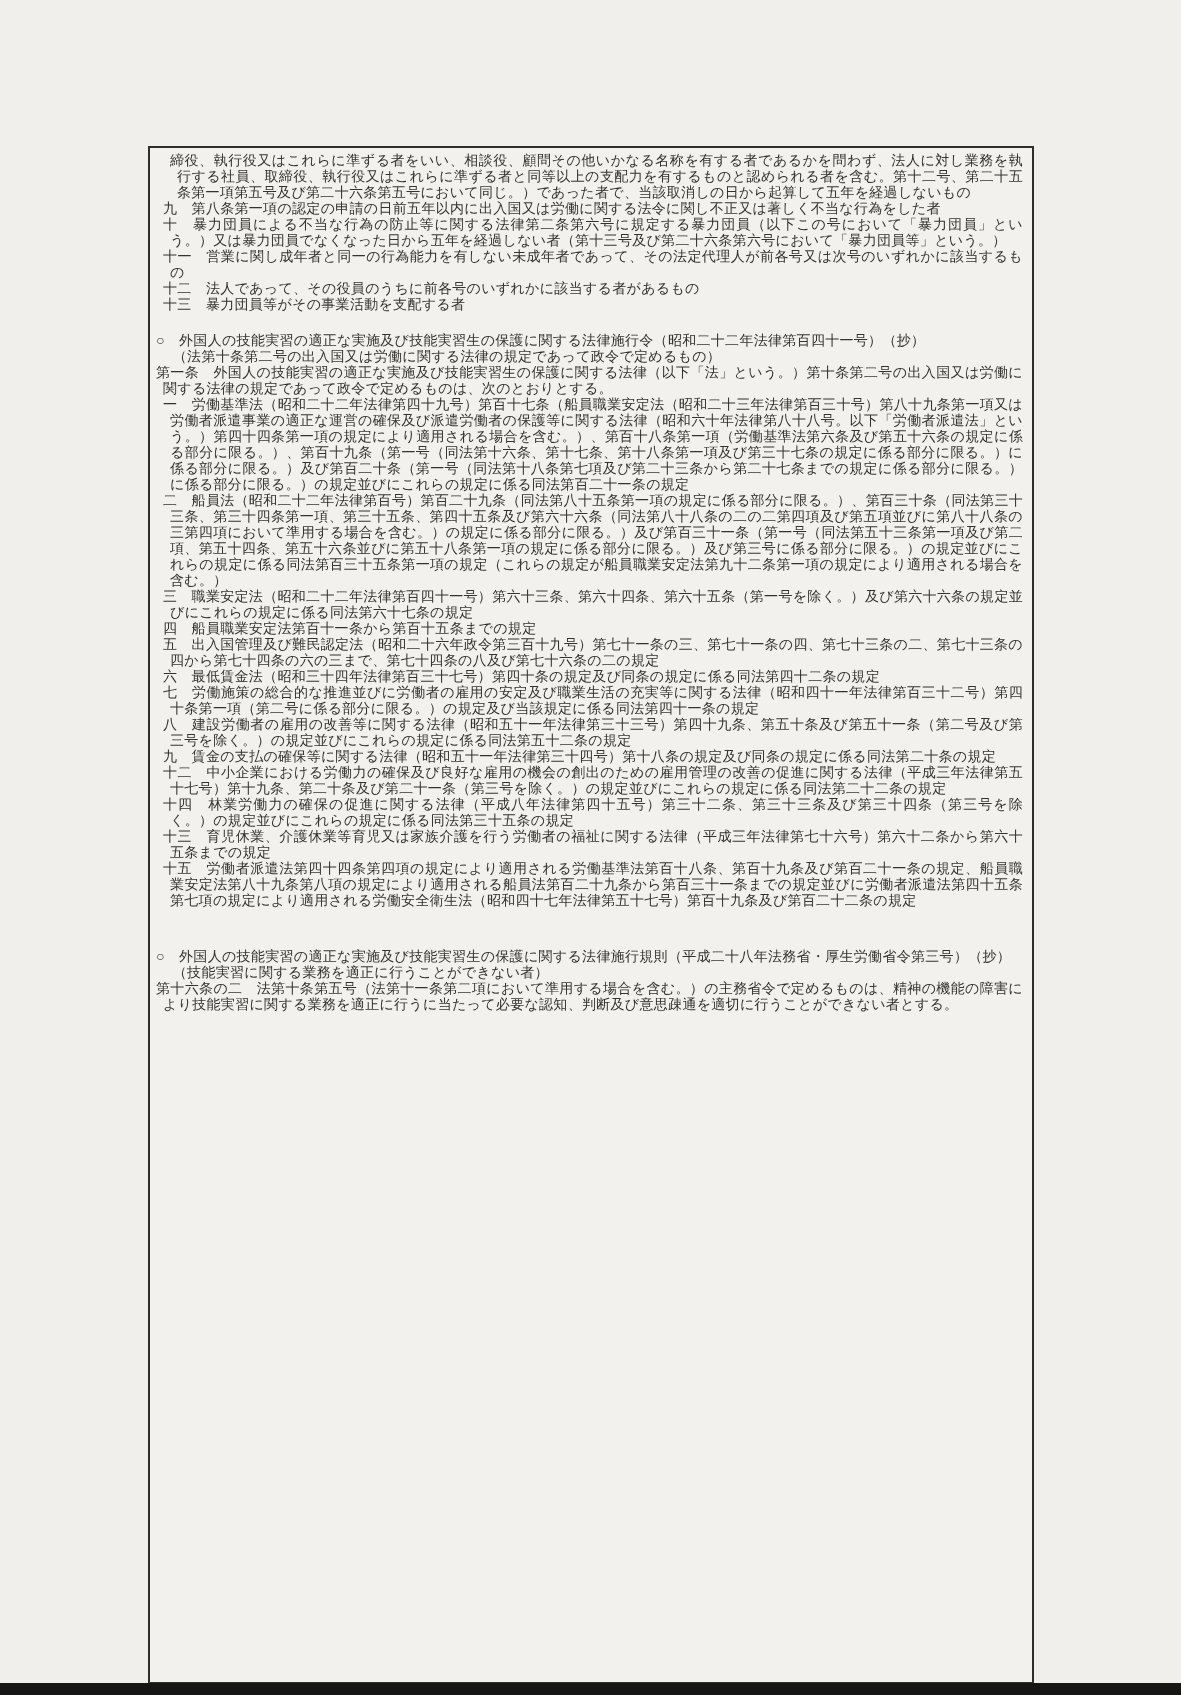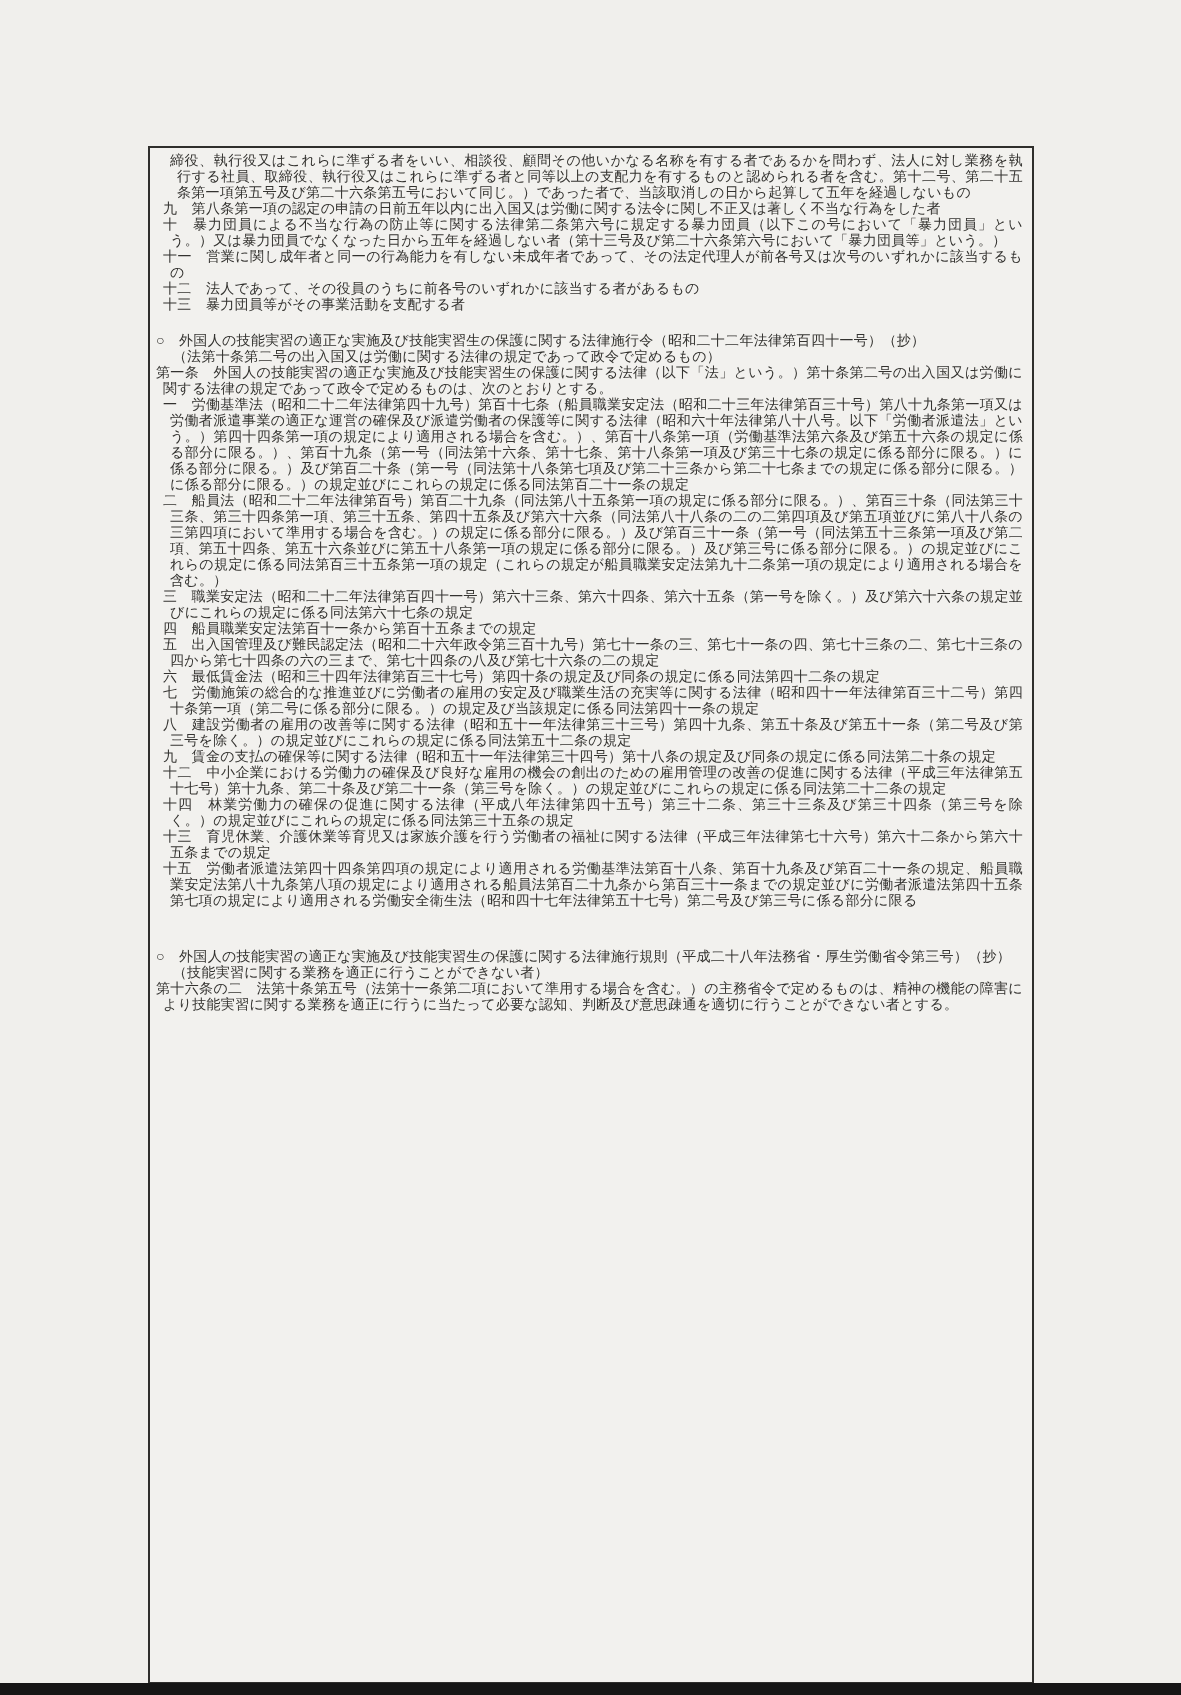--- a/index.html
+++ b/index.html
@@ -80,21 +80,21 @@
       <div class="para item">三　職業安定法（昭和二十二年法律第百四十一号）第六十三条、第六十四条、第六十五条（第一号を除く。）及び第六十六条の規定並びにこれらの規定に係る同法第六十七条の規定</div>
       <div class="para item">四　船員職業安定法第百十一条から第百十五条までの規定</div>
       <div class="para item">五　出入国管理及び難民認定法（昭和二十六年政令第三百十九号）第七十一条の三、第七十一条の四、第七十三条の二、第七十三条の四から第七十四条の六の三まで、第七十四条の八及び第七十六条の二の規定</div>
       <div class="para item">六　最低賃金法（昭和三十四年法律第百三十七号）第四十条の規定及び同条の規定に係る同法第四十二条の規定</div>
       <div class="para item">七　労働施策の総合的な推進並びに労働者の雇用の安定及び職業生活の充実等に関する法律（昭和四十一年法律第百三十二号）第四十条第一項（第二号に係る部分に限る。）の規定及び当該規定に係る同法第四十一条の規定</div>
       <div class="para item">八　建設労働者の雇用の改善等に関する法律（昭和五十一年法律第三十三号）第四十九条、第五十条及び第五十一条（第二号及び第三号を除く。）の規定並びにこれらの規定に係る同法第五十二条の規定</div>
       <div class="para item">九　賃金の支払の確保等に関する法律（昭和五十一年法律第三十四号）第十八条の規定及び同条の規定に係る同法第二十条の規定</div>
       <div class="para item">十二　中小企業における労働力の確保及び良好な雇用の機会の創出のための雇用管理の改善の促進に関する法律（平成三年法律第五十七号）第十九条、第二十条及び第二十一条（第三号を除く。）の規定並びにこれらの規定に係る同法第二十二条の規定</div>
       <div class="para item">十四　林業労働力の確保の促進に関する法律（平成八年法律第四十五号）第三十二条、第三十三条及び第三十四条（第三号を除く。）の規定並びにこれらの規定に係る同法第三十五条の規定</div>
       <div class="para item">十三　育児休業、介護休業等育児又は家族介護を行う労働者の福祉に関する法律（平成三年法律第七十六号）第六十二条から第六十五条までの規定</div>
-      <div class="para item">十五　労働者派遣法第四十四条第四項の規定により適用される労働基準法第百十八条、第百十九条及び第百二十一条の規定、船員職業安定法第八十九条第八項の規定により適用される船員法第百二十九条から第百三十一条までの規定並びに労働者派遣法第四十五条第七項の規定により適用される労働安全衛生法（昭和四十七年法律第五十七号）第二号及び第三号に係る部分に限る</div>
+      <div class="para item">十五　労働者派遣法第四十四条第四項の規定により適用される労働基準法第百十八条、第百十九条及び第百二十一条の規定、船員職業安定法第八十九条第八項の規定により適用される船員法第百二十九条から第百三十一条までの規定並びに労働者派遣法第四十五条第七項の規定により適用される労働安全衛生法（昭和四十七年法律第五十七号）第百十九条及び第百二十二条の規定</div>
       <div class="para blank"></div>
       <div class="para blank"></div>
       <div class="para section">○　外国人の技能実習の適正な実施及び技能実習生の保護に関する法律施行規則（平成二十八年法務省・厚生労働省令第三号）（抄）</div>
       <div class="para caption">（技能実習に関する業務を適正に行うことができない者）</div>
       <div class="para article">第十六条の二　法第十条第五号（法第十一条第二項において準用する場合を含む。）の主務省令で定めるものは、精神の機能の障害により技能実習に関する業務を適正に行うに当たって必要な認知、判断及び意思疎通を適切に行うことができない者とする。</div>
     </div>
 </div>
 
 <div class="scan-edge"></div>
 

